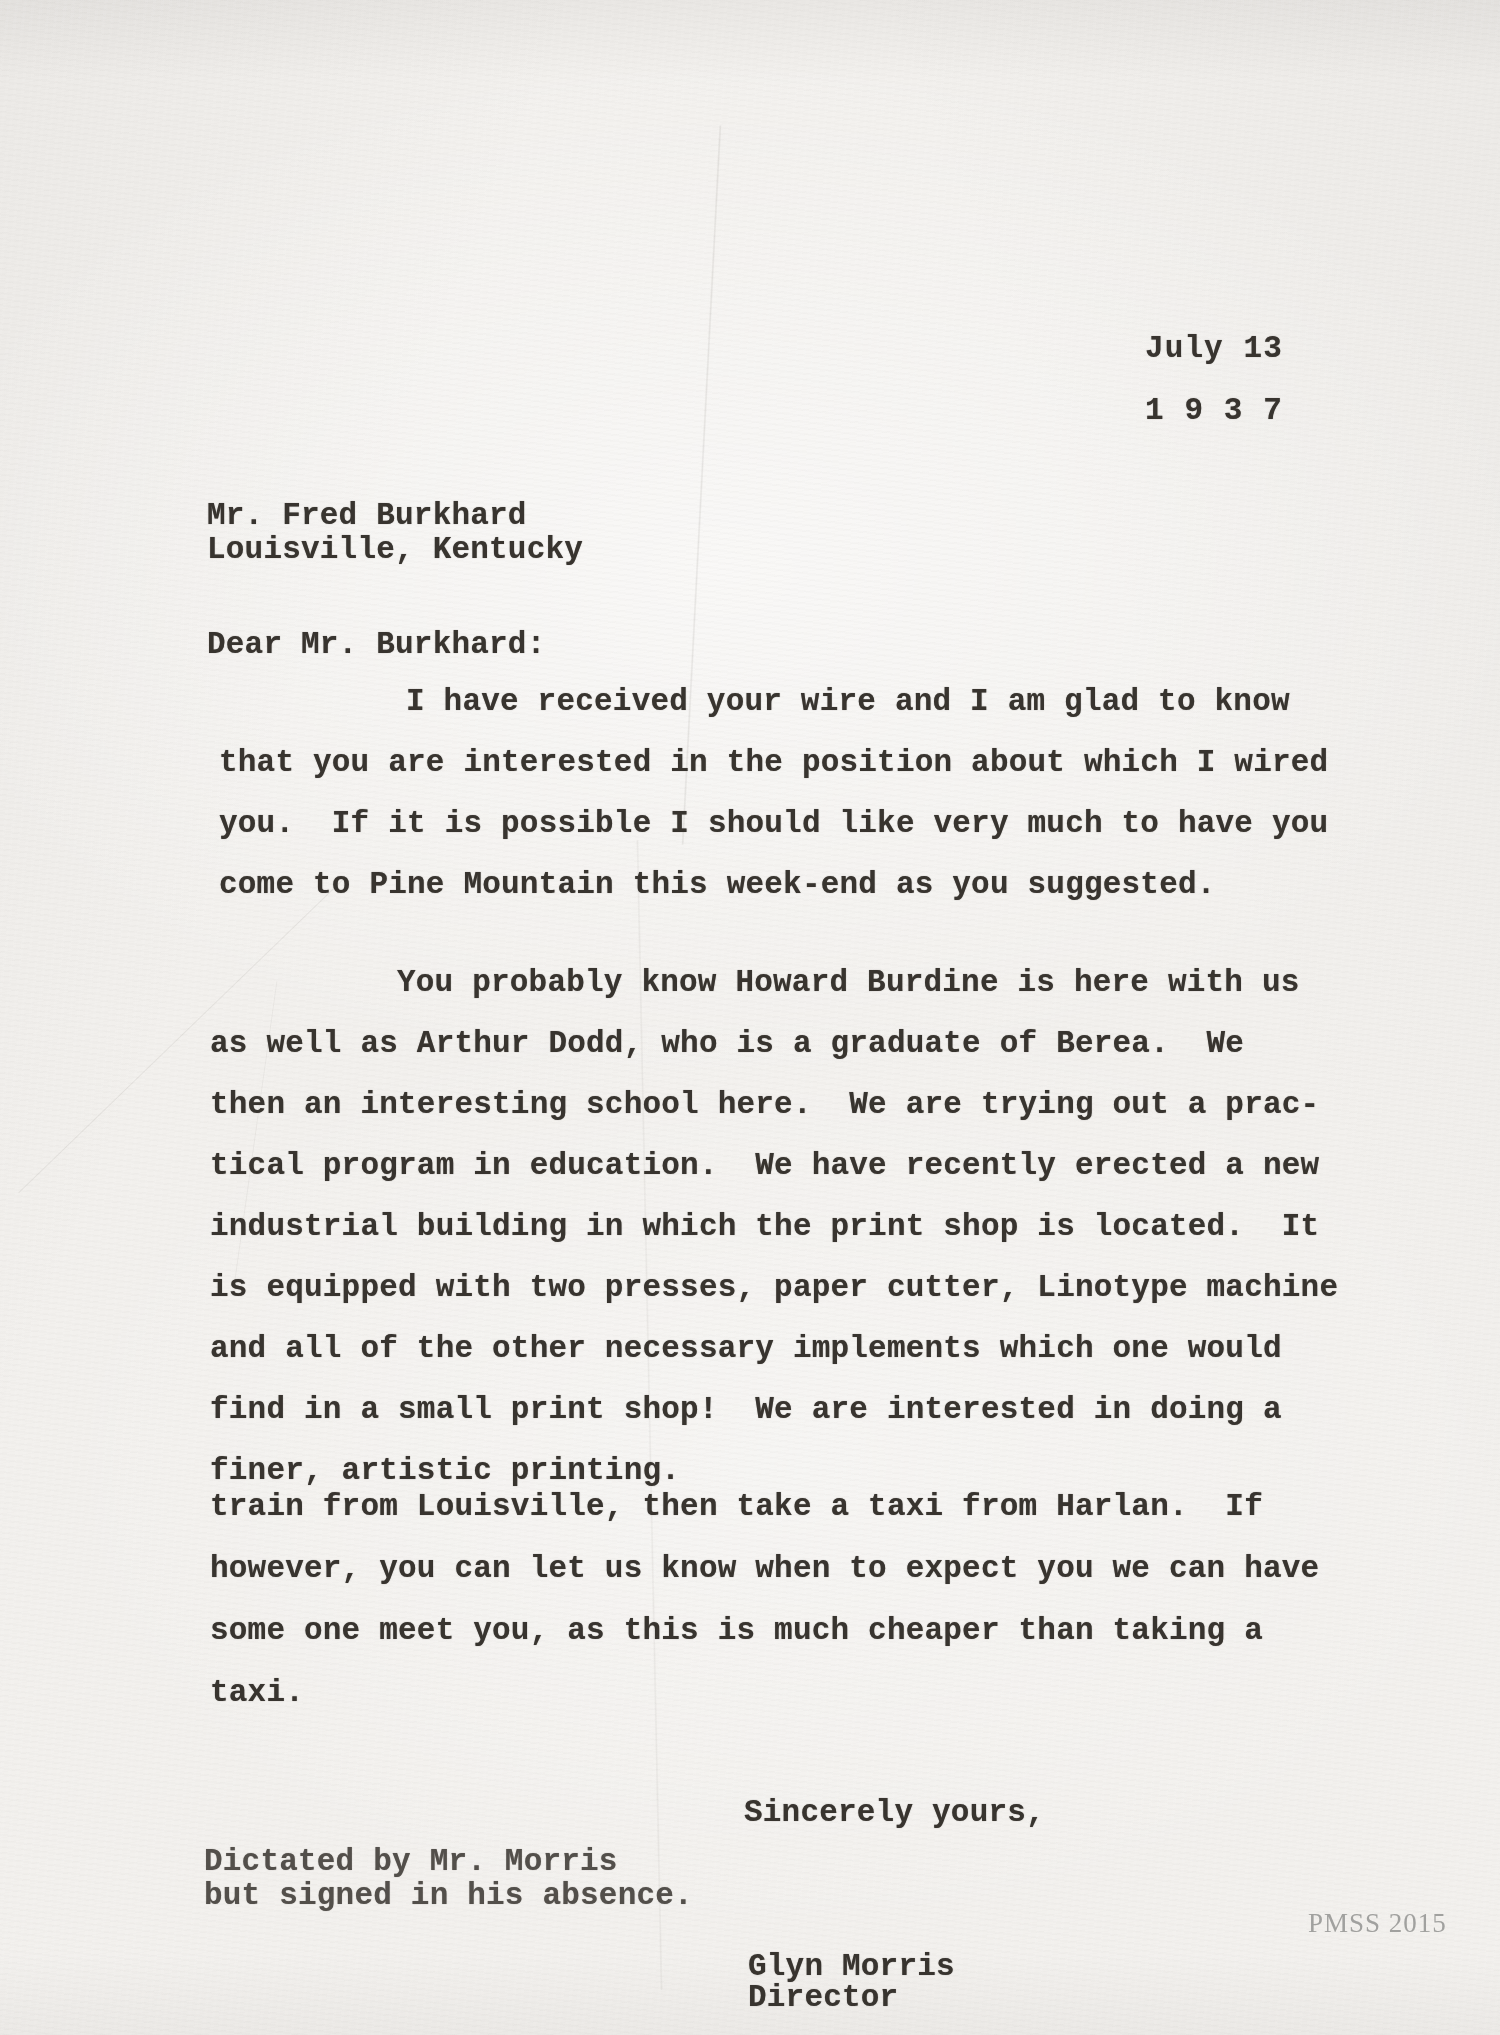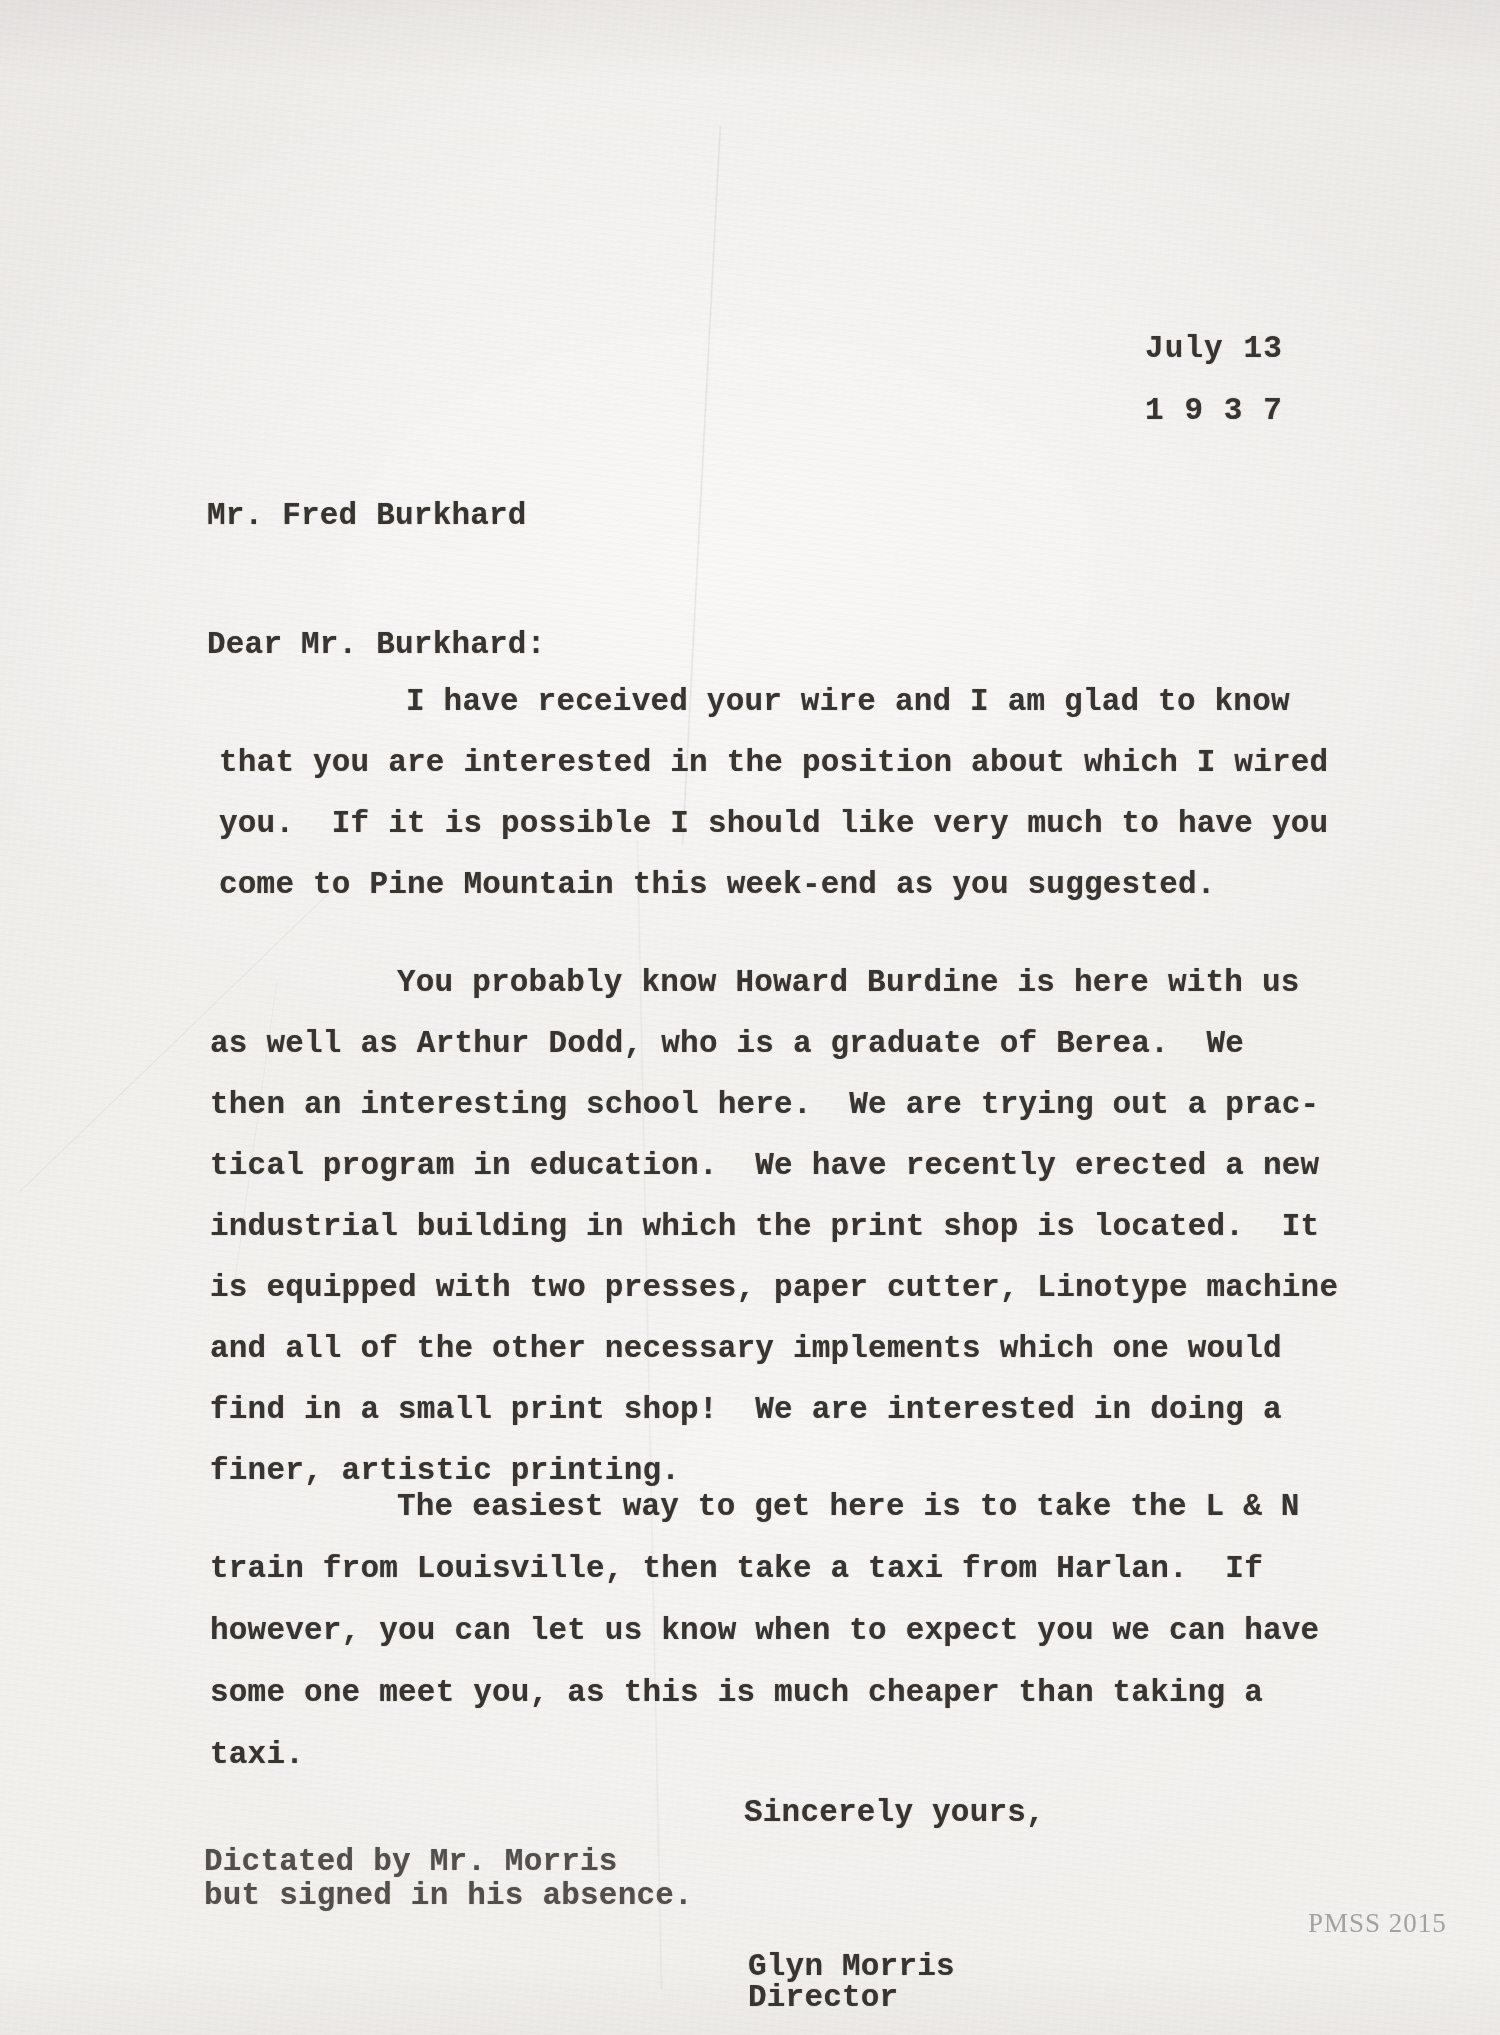--- a/index.html
+++ b/index.html
@@ -86,20 +86,21 @@
   <div class="crease crease-d1"></div>
   <div class="crease crease-d2"></div>
 
   <div class="block date">
     <div class="tl">July 13</div>
     <div class="tl">1 9 3 7</div>
   </div>
 
   <div class="block recipient">
     <div class="tl">Mr. Fred Burkhard</div>
+    <div class="tl">Louisville, Kentucky</div>
   </div>
 
   <div class="block salutation">
     <div class="tl">Dear Mr. Burkhard:</div>
   </div>
 
   <div class="block para1">
     <div class="tl ind">I have received your wire and I am glad to know</div>
     <div class="tl">that you are interested in the position about which I wired</div>
     <div class="tl">you.  If it is possible I should like very much to have you</div>
@@ -112,21 +113,20 @@
     <div class="tl">then an interesting school here.  We are trying out a prac-</div>
     <div class="tl">tical program in education.  We have recently erected a new</div>
     <div class="tl">industrial building in which the print shop is located.  It</div>
     <div class="tl">is equipped with two presses, paper cutter, Linotype machine</div>
     <div class="tl">and all of the other necessary implements which one would</div>
     <div class="tl">find in a small print shop!  We are interested in doing a</div>
     <div class="tl">finer, artistic printing.</div>
   </div>
 
   <div class="block para3">
-    <div class="tl ind">The easiest way to get here is to take the L &amp; N</div>
     <div class="tl">train from Louisville, then take a taxi from Harlan.  If</div>
     <div class="tl">however, you can let us know when to expect you we can have</div>
     <div class="tl">some one meet you, as this is much cheaper than taking a</div>
     <div class="tl">taxi.</div>
   </div>
 
   <div class="block closing">
     <div class="tl">Sincerely yours,</div>
   </div>
 

